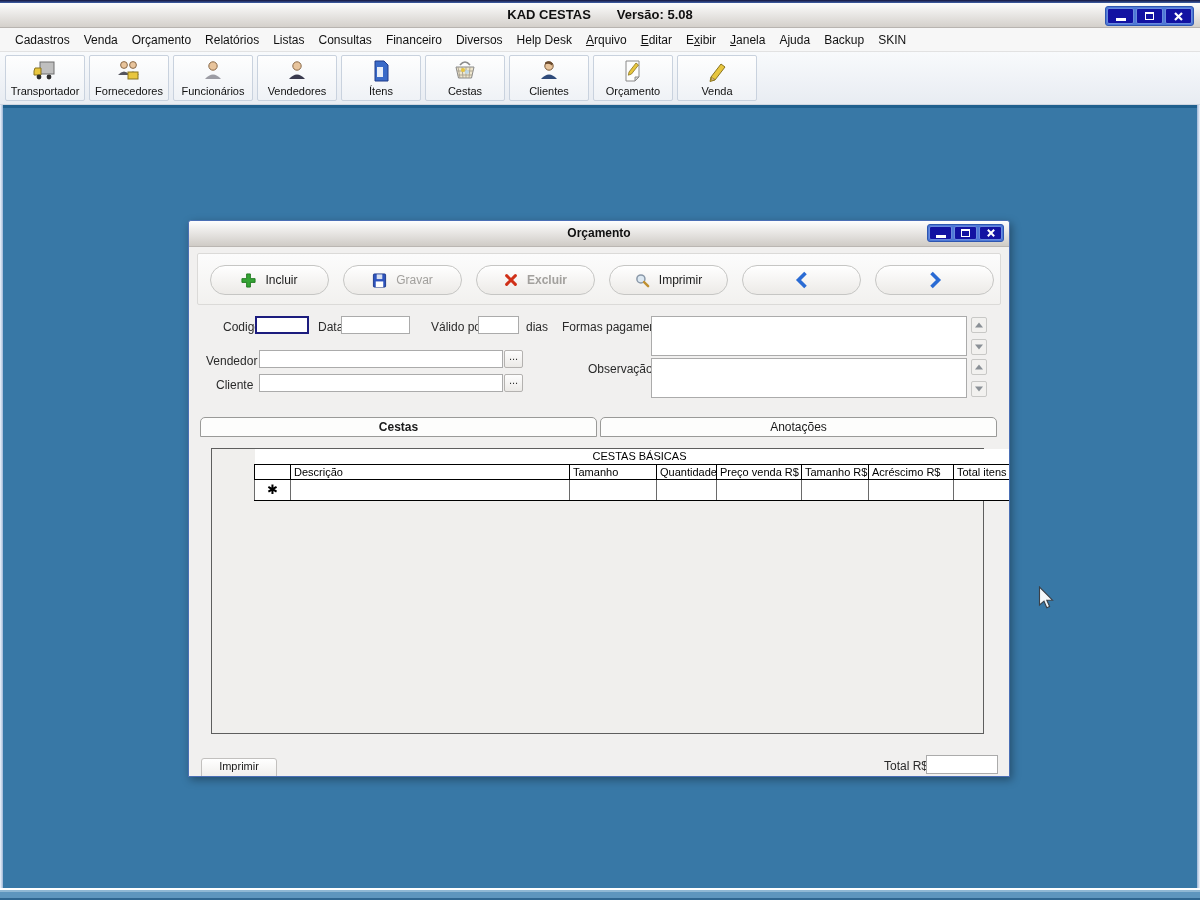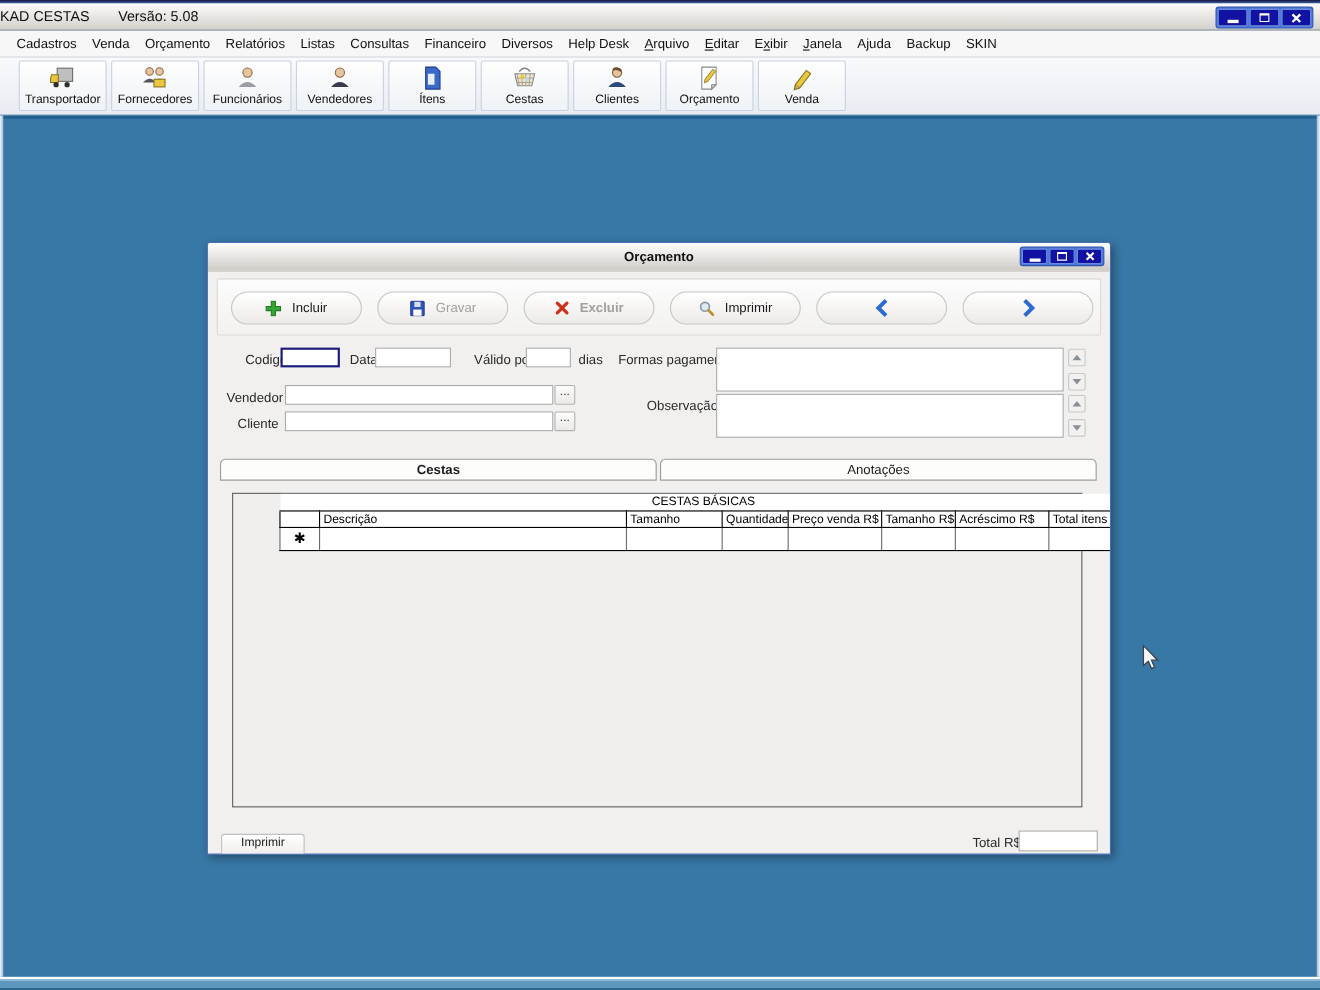--- a/index.html
+++ b/index.html
@@ -6,39 +6,39 @@
   body { font-family:"Liberation Sans", sans-serif; }
   .screen { position:relative; width:1200px; height:900px; overflow:hidden;
             background:#3878A6; font-family:"Liberation Sans", sans-serif; }
 
   
   .top-frame { position:absolute; left:0; top:0; right:0; height:3px;
                background:linear-gradient(#14143C,#3E5FA8); }
   .main-titlebar { position:absolute; left:0; top:3px; right:0; height:25px;
                    background:linear-gradient(#FCFCFC,#D4D0CB);
                    border-bottom:1px solid #B8B4B0; }
-  .main-title { position:absolute; left:0; right:0; top:4px; text-align:left;
-                font-size:13px; font-weight:normal; color:#101010; }
+  .main-title { position:absolute; left:0; right:0; top:4px; text-align:center;
+                font-size:13px; font-weight:bold; color:#101010; }
   .main-title .ttl-gap { display:inline-block; width:26px; }
   .winctl-panel { position:absolute; right:6px; top:3px; display:flex; gap:2px;
                   background:#4E79D6; border:1px solid #2E55B0; border-radius:3px; padding:1px; }
   .winctl-btn { width:27px; height:16px; background:#1212A2; border:1px solid #6A8ADE;
                 border-radius:2px; display:flex; align-items:center; justify-content:center; cursor:default; }
   .winctl-btn.small { width:23px; height:14px; }
   .g-min { width:10px; height:3px; background:#fff; margin-top:6px; }
   .g-max { width:9px; height:8px; border:1px solid #fff; border-top-width:2px; }
 
   .menubar { position:absolute; left:0; top:28px; right:0; height:24px; background:#F7F7F7;
              border-bottom:1px solid #E2E2E2; display:flex; align-items:center; padding-left:8px; }
   .menu-item { padding:3px 7px; font-size:12px; color:#111; white-space:nowrap; }
   .menu-item .accel { text-decoration:underline; }
 
   .toolbar { position:absolute; left:0; top:52px; right:0; height:53px;
              background:linear-gradient(#F8FAFC,#E8ECF2); border-bottom:1px solid #CFD6E0;
-             display:flex; align-items:stretch; padding:3px 0 3px 17px; gap:4px; }
+             display:flex; align-items:stretch; padding:3px 0 3px 5px; gap:4px; }
   .tool-btn { width:80px; border:1px solid #C9D2DE; border-radius:2px;
               background:linear-gradient(#FEFEFE,#EFF2F6); display:flex; flex-direction:column;
               align-items:center; justify-content:flex-end; padding:2px 1px 3px 1px; gap:1px;
               font-size:11px; color:#111; }
   .tool-btn .ticon { height:28px; display:flex; align-items:center; justify-content:center; }
 
   .toolbar-underline { position:absolute; left:0; top:105px; right:0; height:3px; background:#20608E; }
 
   .frame-left  { position:absolute; left:0; top:105px; bottom:12px; width:3px;
                  background:linear-gradient(to right,#F2F6FC,#9DB6D6); }

